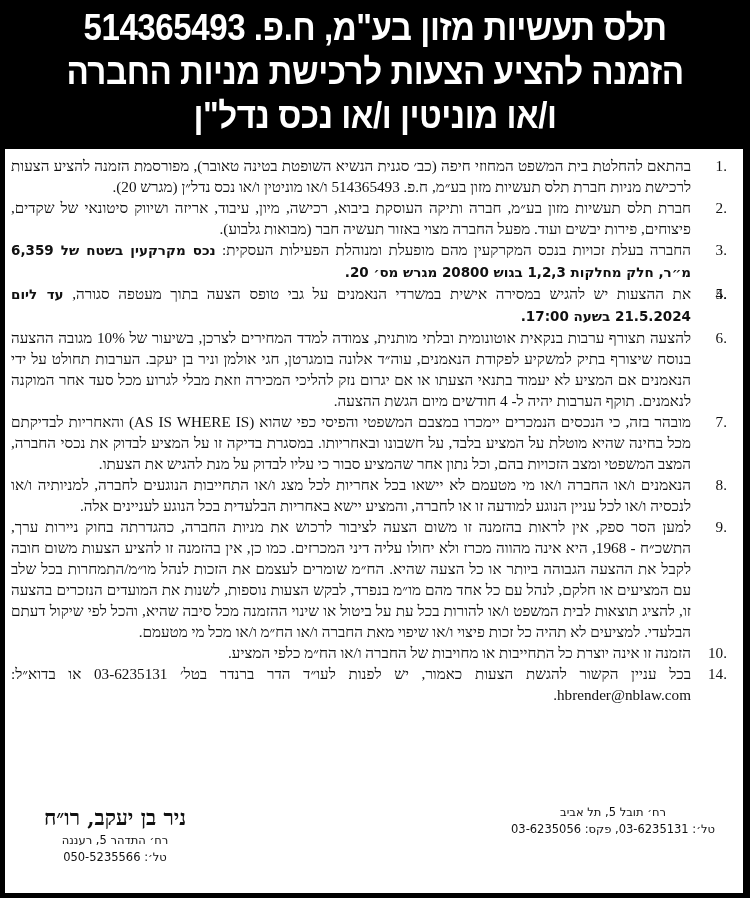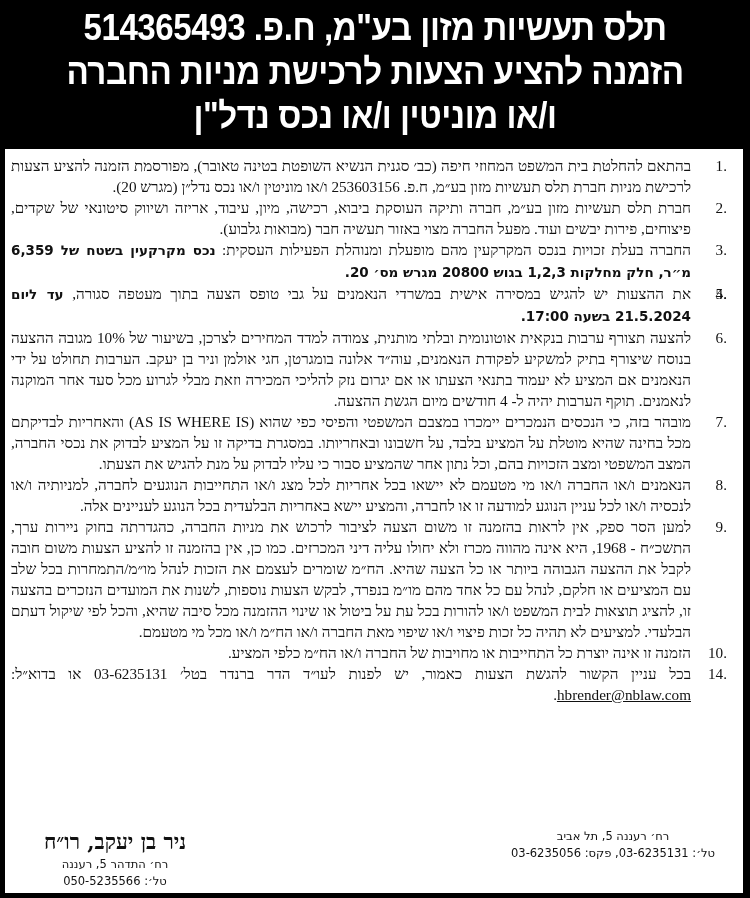--- a/index.html
+++ b/index.html
@@ -17,59 +17,59 @@
       position:absolute; left:4px; top:148px; width:740px; height:746px; background:#fff;
       border:1px solid #000; box-sizing:border-box; direction:rtl;
     }
     ol.items { list-style:none; margin:0; padding:6px 8px 0 6px; }
     ol.items li {
       position:relative; padding-right:44px; font-size:15.2px; line-height:21px; color:#111;
       text-align:justify; text-align-last:right;
     }
     ol.items li .num { position:absolute; right:8px; top:0; width:30px; text-align:right; direction:ltr; }
     .bold { font-weight:bold; font-family:"DejaVu Sans", sans-serif; font-size:13.5px; }
-    .link { text-decoration:underline; direction:ltr; unicode-bidi:embed; }
+    .link { direction:ltr; unicode-bidi:embed; }
     .sigs {
       position:absolute; left:0; right:0; top:655px; display:flex; direction:rtl;
       justify-content:space-between; padding:0 10px;
     }
-    .sig { text-align:center; font-family:"DejaVu Sans", sans-serif; color:#111;margin-top:24px; }
+    .sig { text-align:center; font-family:"DejaVu Sans", sans-serif; color:#111; }
     .sig .name { font-family:"DejaVu Serif", serif; font-weight:bold; font-size:21px; line-height:28px; }
     .sig .addr, .sig .tel, .sig .role { font-weight:normal; font-size:11.5px; line-height:17px; }
     .sig.s1 { width:240px; }
     .sig.s2 { width:260px; }
     .sig.s3 { width:200px; }
   </style>
 </head>
 <body>
 
 <div class="header">
   <div class="line">תלס תעשיות מזון בע"מ, ח.פ. 514365493</div>
   <div class="line">הזמנה להציע הצעות לרכישת מניות החברה</div>
   <div class="line">ו/או מוניטין ו/או נכס נדל"ן</div>
 </div>
 
 <div class="body">
   <ol class="items">
-    <li><span class="num">1.</span><span>בהתאם להחלטת בית המשפט המחוזי חיפה (כב׳ סגנית הנשיא השופטת בטינה טאובר), מפורסמת הזמנה להציע הצעות לרכישת מניות חברת תלס תעשיות מזון בע״מ, ח.פ. 253603156 ו/או מוניטין ו/או נכס נדל״ן (מגרש 20).</span></li>
+    <li><span class="num">1.</span><span>בהתאם להחלטת בית המשפט המחוזי חיפה (כב׳ סגנית הנשיא השופטת בטינה טאובר), מפורסמת הזמנה להציע הצעות לרכישת מניות חברת תלס תעשיות מזון בע״מ, ח.פ. 514365493 ו/או מוניטין ו/או נכס נדל״ן (מגרש 20).</span></li>
     <li><span class="num">2.</span><span>חברת תלס תעשיות מזון בע״מ, חברה ותיקה העוסקת ביבוא, רכישה, מיון, עיבוד, אריזה ושיווק סיטונאי של שקדים, פיצוחים, פירות יבשים ועוד. מפעל החברה מצוי באזור תעשיה חבר (מבואות גלבוע).</span></li>
     <li><span class="num">3.</span><span>החברה בעלת זכויות בנכס המקרקעין מהם מופעלת ומנוהלת הפעילות העסקית: </span><span class="bold">נכס מקרקעין בשטח של 6,359 מ״ר, חלק מחלקות 1,2,3 בגוש 20800 מגרש מס׳ 20.</span></li>
     <li><span class="num">4.</span></li>
     <li><span class="num">5.</span><span>את ההצעות יש להגיש במסירה אישית במשרדי הנאמנים על גבי טופס הצעה בתוך מעטפה סגורה, </span><span class="bold">עד ליום 21.5.2024 בשעה 17:00.</span></li>
     <li><span class="num">6.</span><span>להצעה תצורף ערבות בנקאית אוטונומית ובלתי מותנית, צמודה למדד המחירים לצרכן, בשיעור של 10% מגובה ההצעה בנוסח שיצורף בתיק למשקיע לפקודת הנאמנים, עוה״ד אלונה בומגרטן, חגי אולמן וניר בן יעקב. הערבות תחולט על ידי הנאמנים אם המציע לא יעמוד בתנאי הצעתו או אם יגרום נזק להליכי המכירה וזאת מבלי לגרוע מכל סעד אחר המוקנה לנאמנים. תוקף הערבות יהיה ל- 4 חודשים מיום הגשת ההצעה.</span></li>
     <li><span class="num">7.</span><span>מובהר בזה, כי הנכסים הנמכרים יימכרו במצבם המשפטי והפיסי כפי שהוא (AS IS WHERE IS) והאחריות לבדיקתם מכל בחינה שהיא מוטלת על המציע בלבד, על חשבונו ובאחריותו. במסגרת בדיקה זו על המציע לבדוק את נכסי החברה, המצב המשפטי ומצב הזכויות בהם, וכל נתון אחר שהמציע סבור כי עליו לבדוק על מנת להגיש את הצעתו.</span></li>
     <li><span class="num">8.</span><span>הנאמנים ו/או החברה ו/או מי מטעמם לא יישאו בכל אחריות לכל מצג ו/או התחייבות הנוגעים לחברה, למניותיה ו/או לנכסיה ו/או לכל עניין הנוגע למודעה זו או לחברה, והמציע יישא באחריות הבלעדית בכל הנוגע לעניינים אלה.</span></li>
     <li><span class="num">9.</span><span>למען הסר ספק, אין לראות בהזמנה זו משום הצעה לציבור לרכוש את מניות החברה, כהגדרתה בחוק ניירות ערך, התשכ״ח - 1968, היא אינה מהווה מכרז ולא יחולו עליה דיני המכרזים. כמו כן, אין בהזמנה זו להציע הצעות משום חובה לקבל את ההצעה הגבוהה ביותר או כל הצעה שהיא. הח״מ שומרים לעצמם את הזכות לנהל מו״מ/התמחרות בכל שלב עם המציעים או חלקם, לנהל עם כל אחד מהם מו״מ בנפרד, לבקש הצעות נוספות, לשנות את המועדים הנזכרים בהצעה זו, להציג תוצאות לבית המשפט ו/או להורות בכל עת על ביטול או שינוי ההזמנה מכל סיבה שהיא, והכל לפי שיקול דעתם הבלעדי. למציעים לא תהיה כל זכות פיצוי ו/או שיפוי מאת החברה ו/או הח״מ ו/או מכל מי מטעמם.</span></li>
     <li><span class="num">10.</span><span>הזמנה זו אינה יוצרת כל התחייבות או מחויבות של החברה ו/או הח״מ כלפי המציע.</span></li>
     <li><span class="num">14.</span><span>בכל עניין הקשור להגשת הצעות כאמור, יש לפנות לעו״ד הדר ברנדר בטל׳ 03-6235131 או בדוא״ל: </span><span class="link">hbrender@nblaw.com</span><span>.</span></li>
   </ol>
 
   <div class="sigs">
     <div class="sig s1">
-      <div class="addr">רח׳ רעננה 5, תל אביב</div>
+      <div class="addr">רח׳ תובל 5, תל אביב</div>
       <div class="tel">טל׳: 03-6235131, פקס: 03-6235056</div>
     </div>
     <div class="sig s3">
       <div class="name">ניר בן יעקב, רו״ח</div>
       <div class="addr">רח׳ התדהר 5, רעננה</div>
       <div class="tel">טל׳: 050-5235566</div>
     </div>
   </div>
 </div>
 

